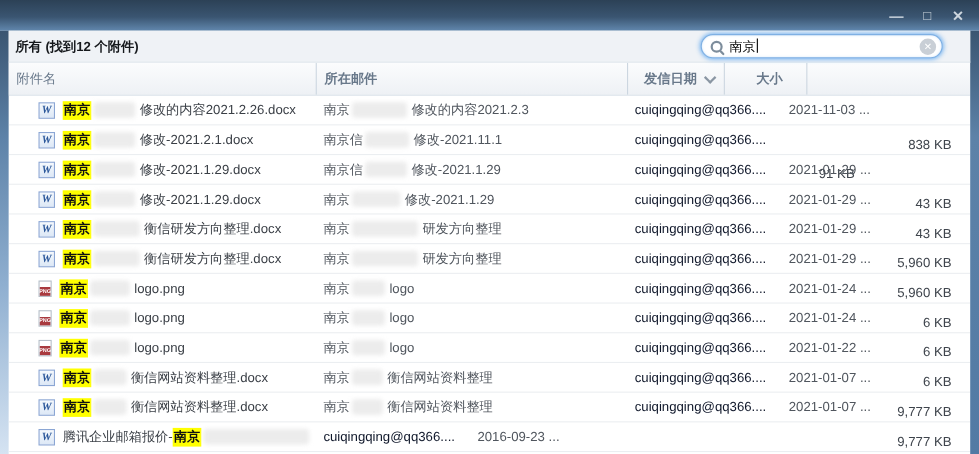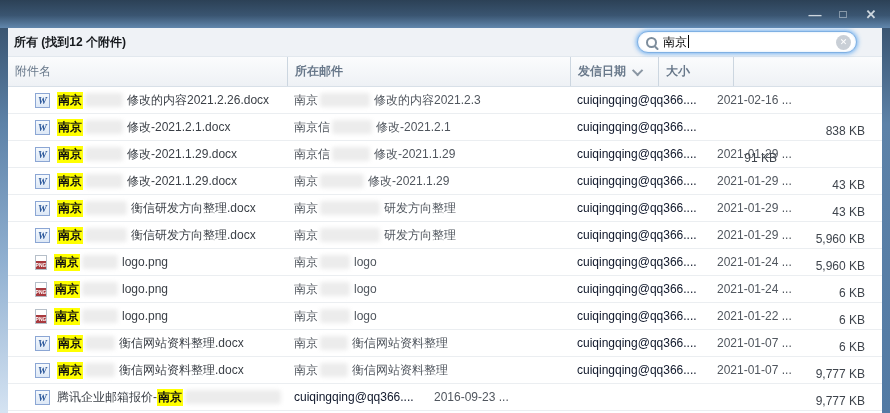--- a/index.html
+++ b/index.html
@@ -29,21 +29,21 @@
   .search-text{margin-left:6px;font-size:12px;color:#000;flex:1;white-space:nowrap;overflow:hidden;}
   .caret{display:inline-block;width:1px;height:13px;background:#000;vertical-align:-2px;margin-left:1px;}
   .clear-btn{width:15px;height:15px;border-radius:50%;background:#c9cfd6;color:#fff;font-size:9px;
     display:flex;align-items:center;justify-content:center;flex:none;}
   
   .thead{height:29px;flex:none;display:flex;background:linear-gradient(180deg,#fbfcfd,#eef1f5);
     border-bottom:1px solid #d8e0e8;color:#68788a;font-size:12px;}
   .th{padding-left:7px;height:100%;display:flex;align-items:center;box-sizing:border-box;}
   .th + .th{border-left:1px solid #ccd6e0;font-weight:bold;}
   .w-name{width:279px;}.w-mail{width:283px;}.w-sender{width:140px;}
-  .w-date{width:88px;}.w-size{width:75px;}.w-fill{flex:1;}
+  .w-date{width:88px;justify-content:center;}.w-size{width:75px;justify-content:center;}.w-fill{flex:1;}
   .sort-ind{width:6px;height:6px;border-left:2px solid #8a96a3;border-bottom:2px solid #8a96a3;
     transform:rotate(-45deg) translateY(-2px);margin-left:9px;flex:none;}
   
   .rows{flex:1;overflow:hidden;}
   .row{height:26px;display:flex;border-bottom:1px solid #ebeef1;font-size:12px;color:#3f454d;}
   .cell{box-sizing:border-box;padding-left:7px;white-space:nowrap;overflow:hidden;
     height:100%;display:flex;align-items:center;}
   .c-name{width:279px;padding-left:0;color:#3a3f46;}
   .c-mail{width:283px;color:#50565e;}
   .c-sender{width:140px;color:#0f172a;}
@@ -110,37 +110,37 @@
               <span class="name-hl hl">南京</span>
               <span class="name-redact redact" style="width: 38px;"></span>
               <span class="name-post">修改的内容2021.2.26.docx</span>
     </div>
     <div class="cell c-mail">
       <span class="mail-pre">南京</span>
               <span class="mail-redact redact" style="width: 50px;"></span>
               <span class="mail-post">修改的内容2021.2.3</span>
     </div>
     <div class="cell c-sender">cuiqingqing@qq366....</div>
-    <div class="cell c-date">2021-02-16 ...</div>
+    <div class="cell c-date">2021-11-03 ...</div>
     <div class="cell c-size">838 KB</div>
     <div class="cell c-fill"></div>
   </div>
 
   <div class="row">
     <div class="cell c-name">
       <span class="file-icon icon-word">W</span>
       <span class="name-pre"></span>
               <span class="name-hl hl">南京</span>
               <span class="name-redact redact" style="width: 38px;"></span>
               <span class="name-post">修改-2021.2.1.docx</span>
     </div>
     <div class="cell c-mail">
       <span class="mail-pre">南京信</span>
               <span class="mail-redact redact" style="width: 40px;"></span>
-              <span class="mail-post">修改-2021.2.1</span>
+              <span class="mail-post">修改-2021.11.1</span>
     </div>
     <div class="cell c-sender">cuiqingqing@qq366....</div>
     <div class="cell c-size">91 KB</div>
     <div class="cell c-fill"></div>
   </div>
 
   <div class="row">
     <div class="cell c-name">
       <span class="file-icon icon-word">W</span>
       <span class="name-pre"></span>

